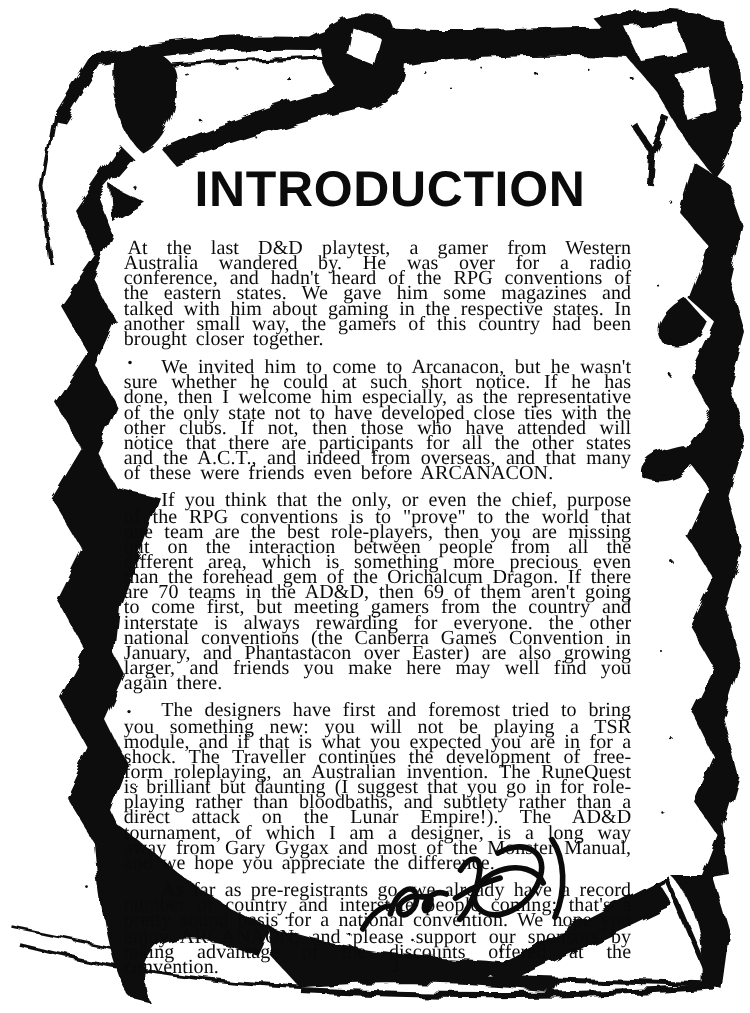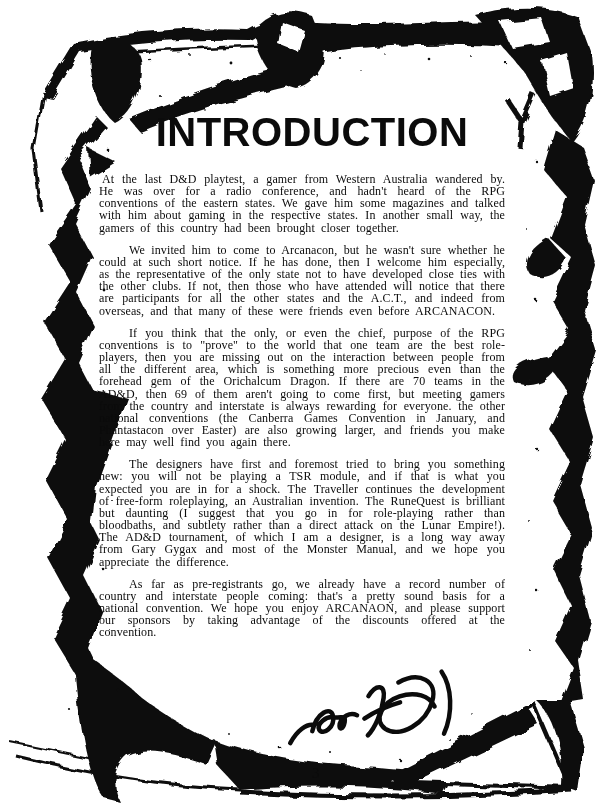--- a/index.html
+++ b/index.html
@@ -2,33 +2,33 @@
 <html><head>
 <meta charset="utf-8">
 <style>
   html,body{margin:0;padding:0;background:#ffffff;}
   .sheet{
     position:relative;width:600px;height:810px;overflow:hidden;
     background:#ffffff;color:#0b0b0b;
     font-family:"Liberation Serif", serif;
   }
   .border-art{position:absolute;left:0;top:0;width:600px;height:810px;pointer-events:none;}
-  .content{position:absolute;left:99px;top:110px;width:406px;}
+  .content{position:absolute;left:99px;top:130px;width:406px;}
   .doc-title{
     font-family:"Liberation Sans", sans-serif;
     font-weight:700;
     font-size:40px;
     line-height:44px;
     letter-spacing:0.5px;
     text-align:center;
     margin:0 0 19px 20px;
     white-space:nowrap;
   }
   .para{
-    font-size:12px;
+    font-size:16px;
     line-height:12.15px;
     text-align:justify;
     margin:0 0 10px 0;
     text-indent:30px;
     word-spacing:3px;
     letter-spacing:0.1px;
   }
   .para.first{text-indent:3px;}
   .signature{position:absolute;left:282px;top:674px;width:178px;height:80px;transform:rotate(-5deg);}
   .page-number{

